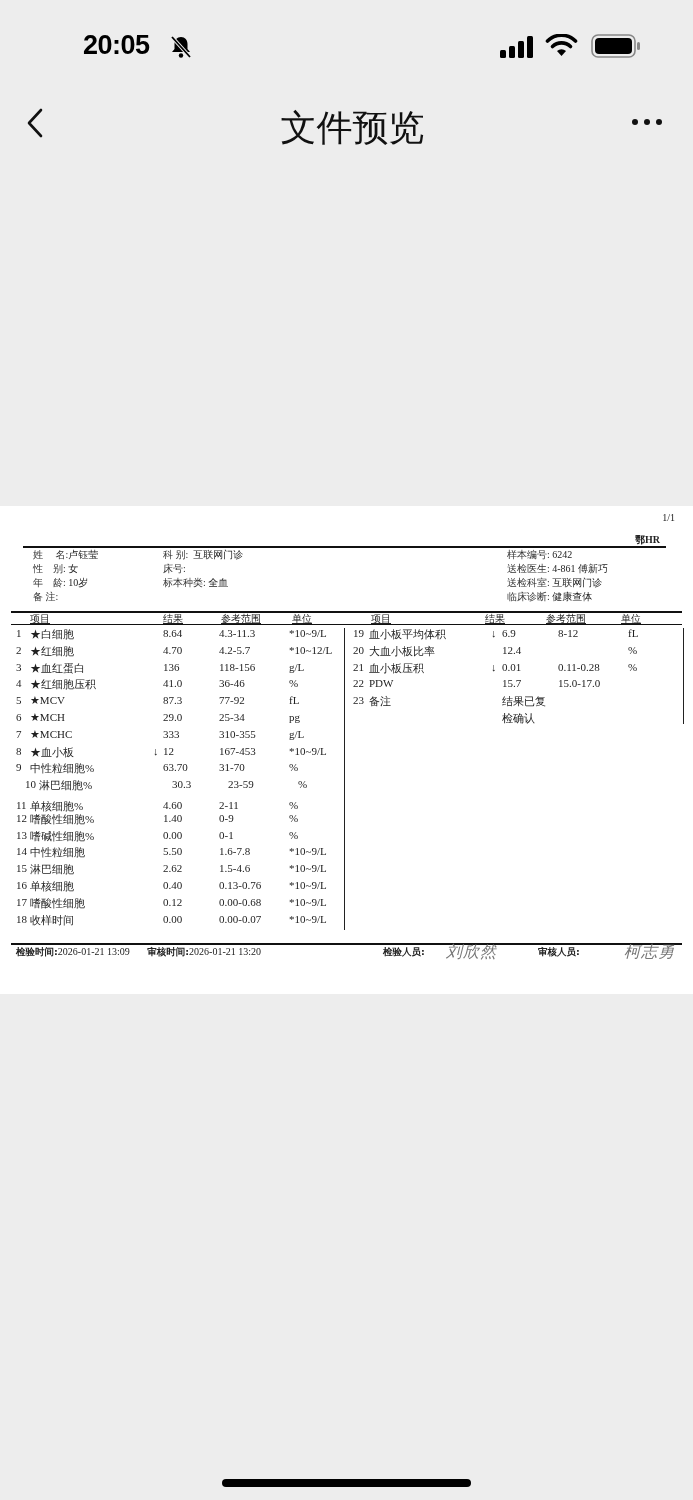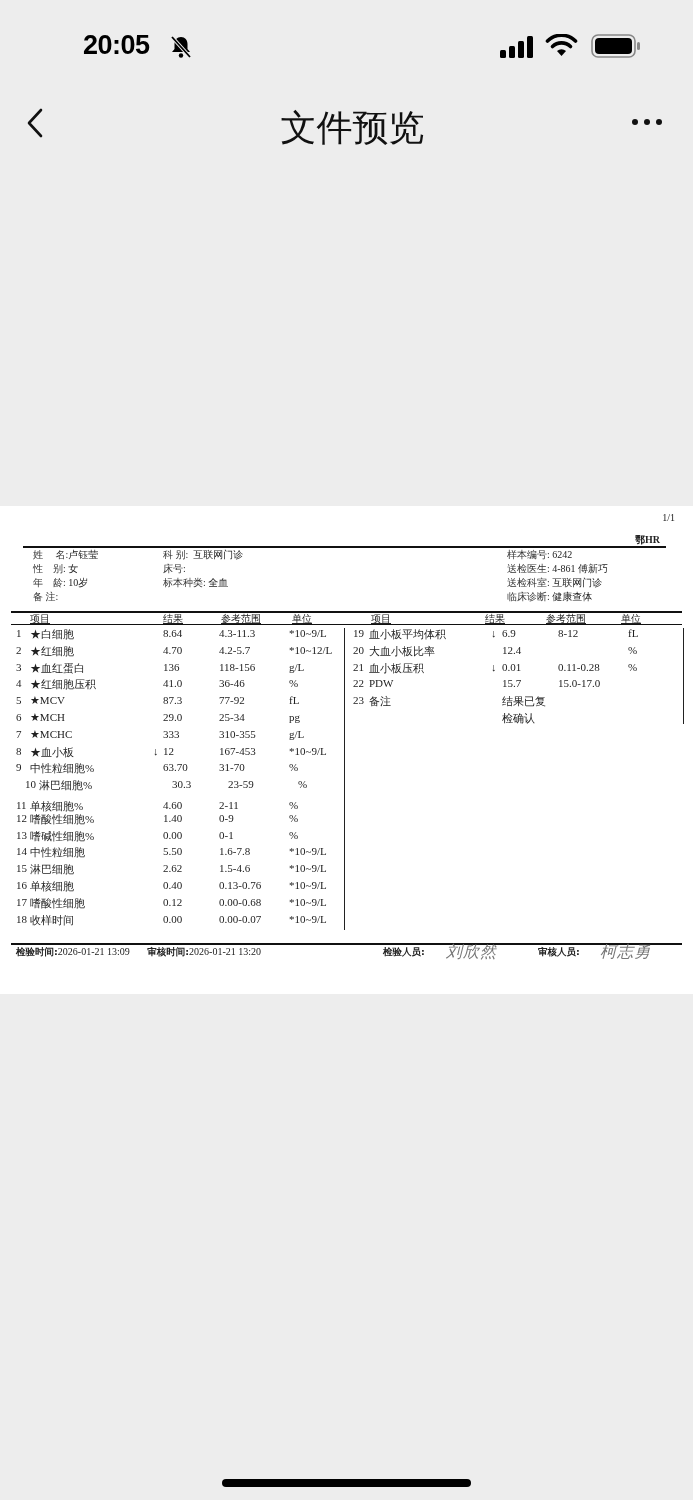--- a/index.html
+++ b/index.html
@@ -333,16 +333,16 @@
     &nbsp;&nbsp;&nbsp;&nbsp;&nbsp;
     <b>审核时间:</b><span>2026-01-21 13:20</span>
   </div>
   <div class="footer1" style="left:383px;">
     <b>检验人员:</b>
   </div>
   <div class="sig" style="left:446px;">刘欣然</div>
   <div class="footer1" style="left:538px;">
     <b>审核人员:</b>
   </div>
-  <div class="sig" style="left:600px;">柯志勇</div>
+  <div class="sig" style="left:624px;">柯志勇</div>
 </div>
 
 <div class="home-indicator"></div>
 
 </body></html>

